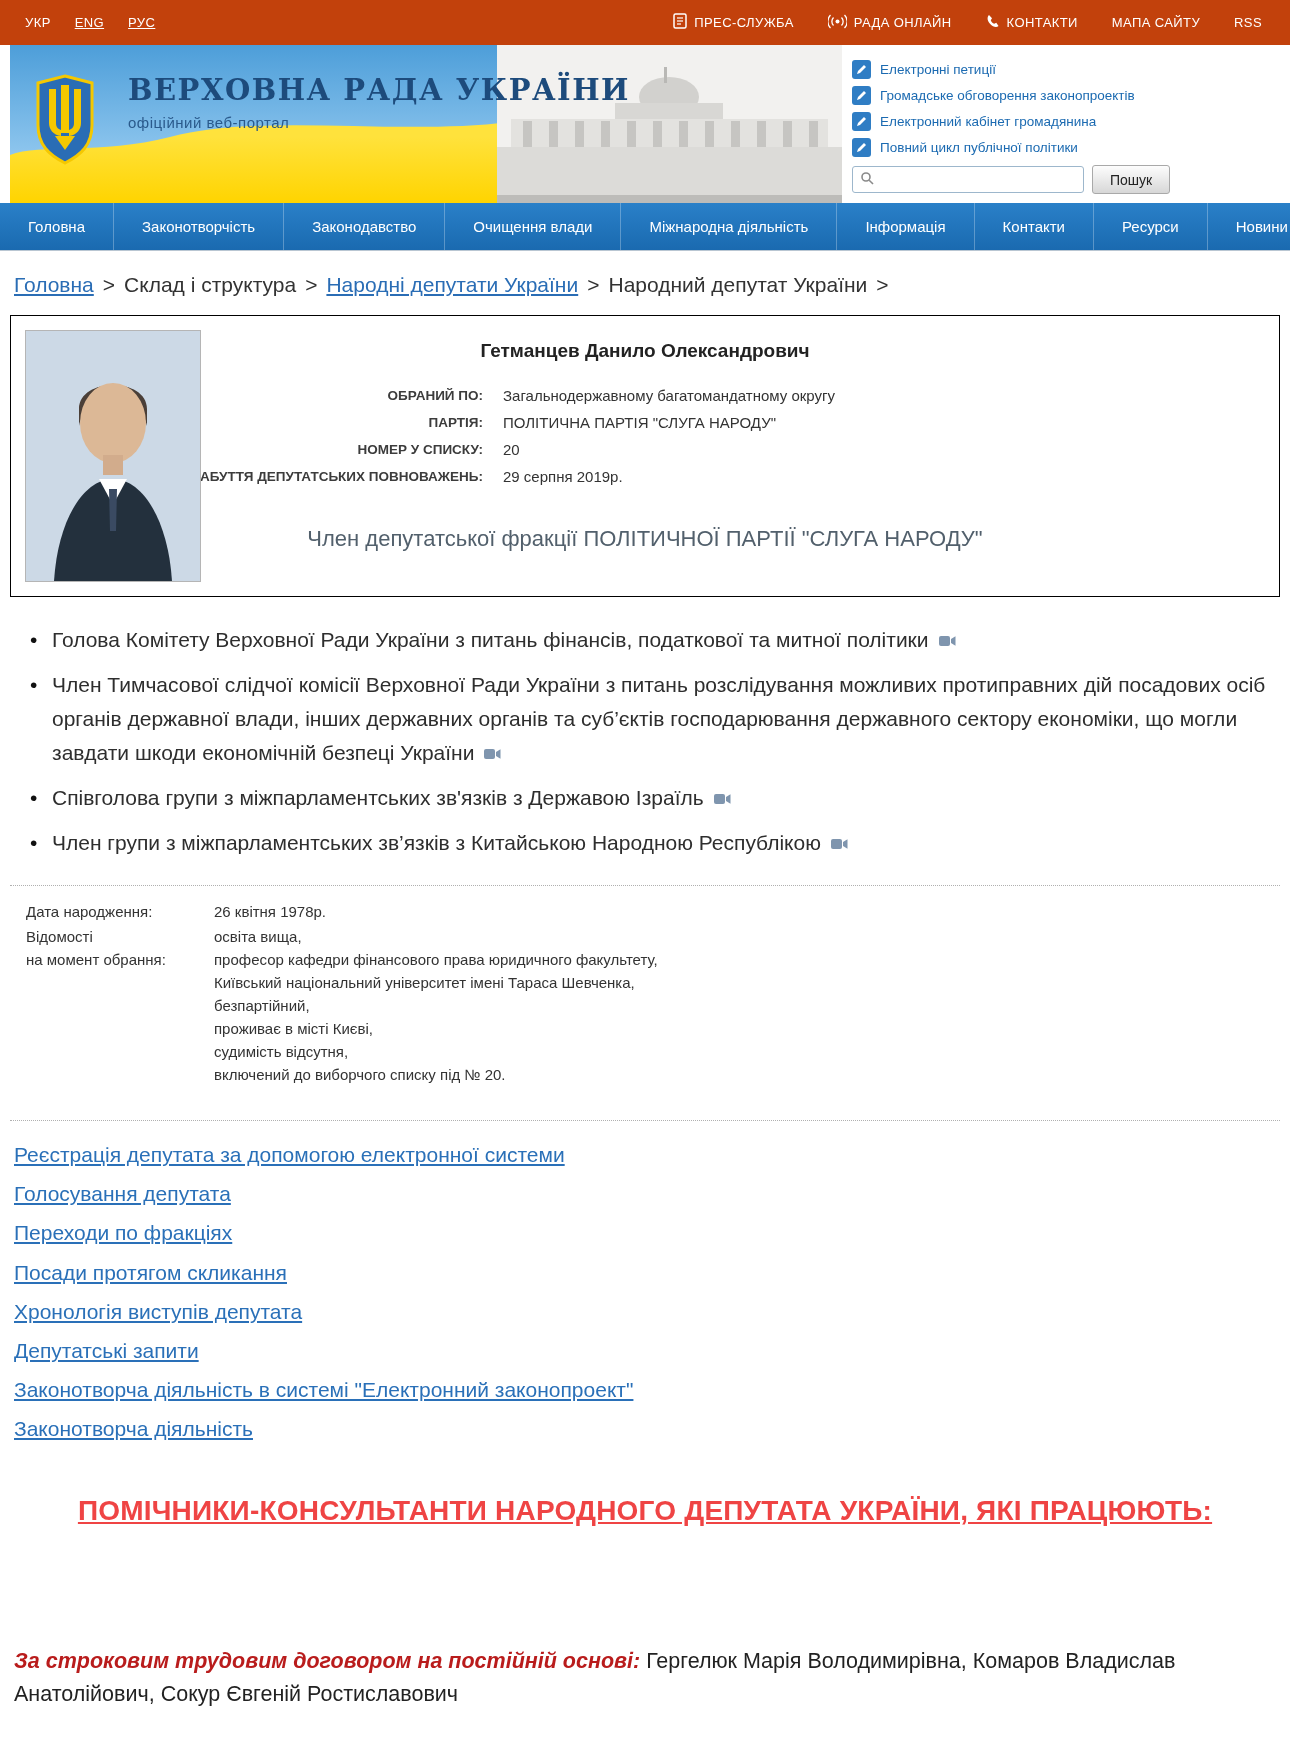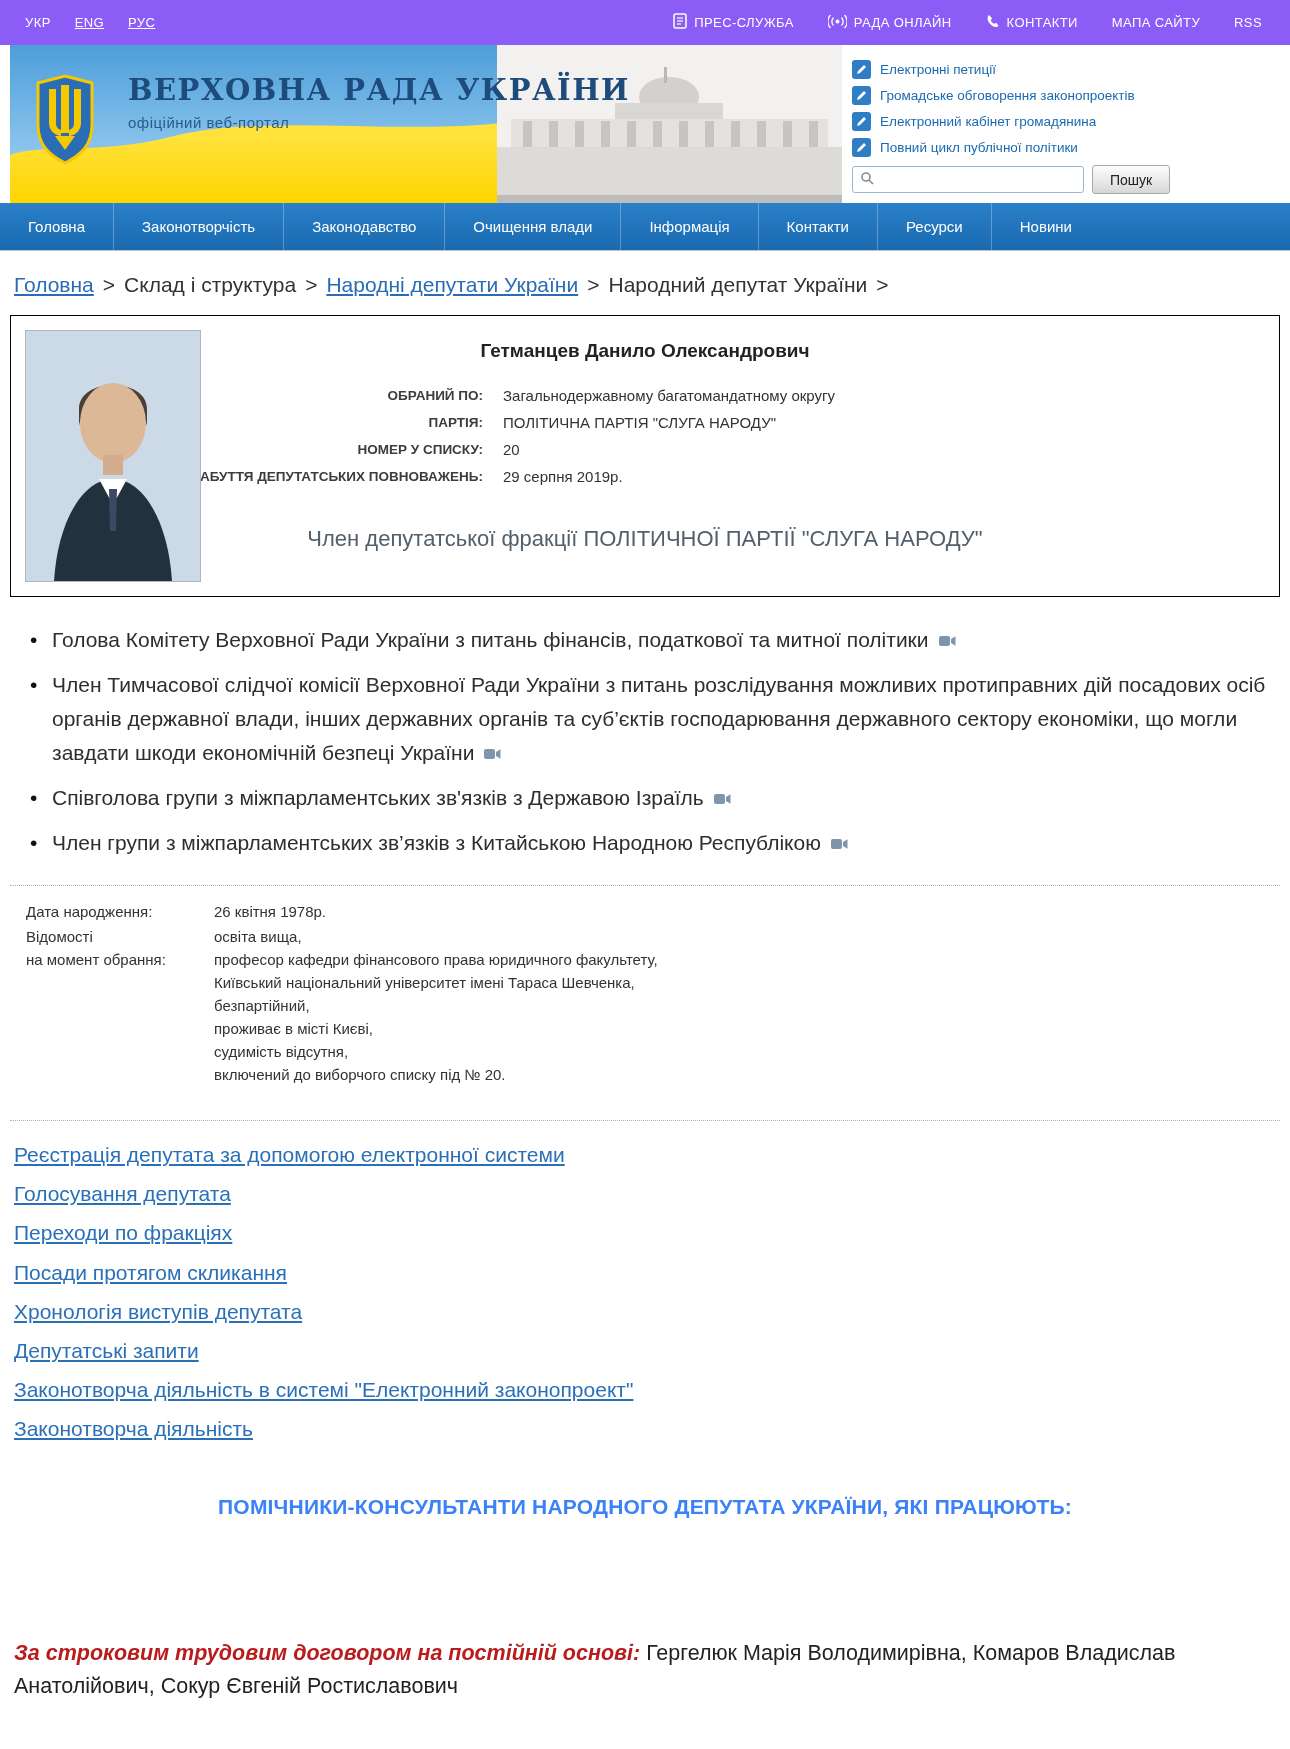--- a/index.html
+++ b/index.html
@@ -4,21 +4,21 @@
 <style>
   * { box-sizing: border-box; }
   html, body { margin:0; padding:0; }
   body {
     width: 1290px; min-height: 1749px; background:#fff;
     font-family: "Liberation Sans", sans-serif; color:#333;
   }
 
   
   .topbar {
-    height:45px; background:#8b5cf6; display:flex; align-items:center;
+    height:45px; background:#c2410c; display:flex; align-items:center;
     justify-content:space-between; padding:0 28px 0 25px;
   }
   .topbar a, .topbar .tb-text { color:#fff; font-size:13px; letter-spacing:.4px; }
   .langs { display:flex; gap:24px; align-items:center; }
   .lang-current { text-decoration:none; }
   .lang-link { text-decoration:underline; cursor:pointer; }
   .topbar-right { display:flex; gap:34px; align-items:center; }
   .tb-item { display:flex; gap:7px; align-items:center; text-decoration:none; cursor:pointer; }
 
   
@@ -107,22 +107,22 @@
   
   .links-section { margin:14px 10px 0; border-top:1px dotted #b0b0b0; padding:14px 4px 0; }
   .dep-link {
     display:inline-block; font-size:21px; line-height:1.2; margin:7px 0;
     color:#2a70b8; text-decoration:underline; cursor:pointer;
   }
   .dep-link-row { line-height:1; }
 
   
   .assist-heading {
-    text-align:center; color:#3b82f6; font-weight:bold; font-size:21px;
-    margin:46px 20px 0; letter-spacing:.2px;
+    text-align:center; color:#ef4444; font-weight:bold; font-size:28px;
+    margin:46px 20px 0; letter-spacing:.2px;text-decoration:underline;
   }
   .contract { margin:118px 14px 0; font-size:21.5px; line-height:1.55; color:#222; max-width:1180px; }
   .contract-label { font-weight:bold; font-style:italic; color:#b91c1c; }
 </style>
 </head>
 <body>
 
 <div class="topbar">
   <div class="langs">
     <span class="tb-text lang-current">УКР</span>
@@ -260,20 +260,21 @@
     </div>
     <button class="search-btn">Пошук</button>
   </div>
 </div>
 
 <div class="nav">
   <span class="nav-item">Головна</span>
   <span class="nav-item">Законотворчість</span>
   <span class="nav-item">Законодавство</span>
   <span class="nav-item">Очищення влади</span>
+  <span class="nav-item">Міжнародна діяльність</span>
   <span class="nav-item">Інформація</span>
   <span class="nav-item">Контакти</span>
   <span class="nav-item">Ресурси</span>
   <span class="nav-item">Новини</span>
 </div>
 
 <div class="breadcrumb">
   <a class="crumb-link">Головна</a><span class="crumb-sep">&gt;</span><span class="crumb-plain">Склад і структура</span><span class="crumb-sep">&gt;</span><a class="crumb-link">Народні депутати України</a><span class="crumb-sep">&gt;</span><span class="crumb-plain">Народний депутат України</span><span class="crumb-sep">&gt;</span>
 </div>
 

